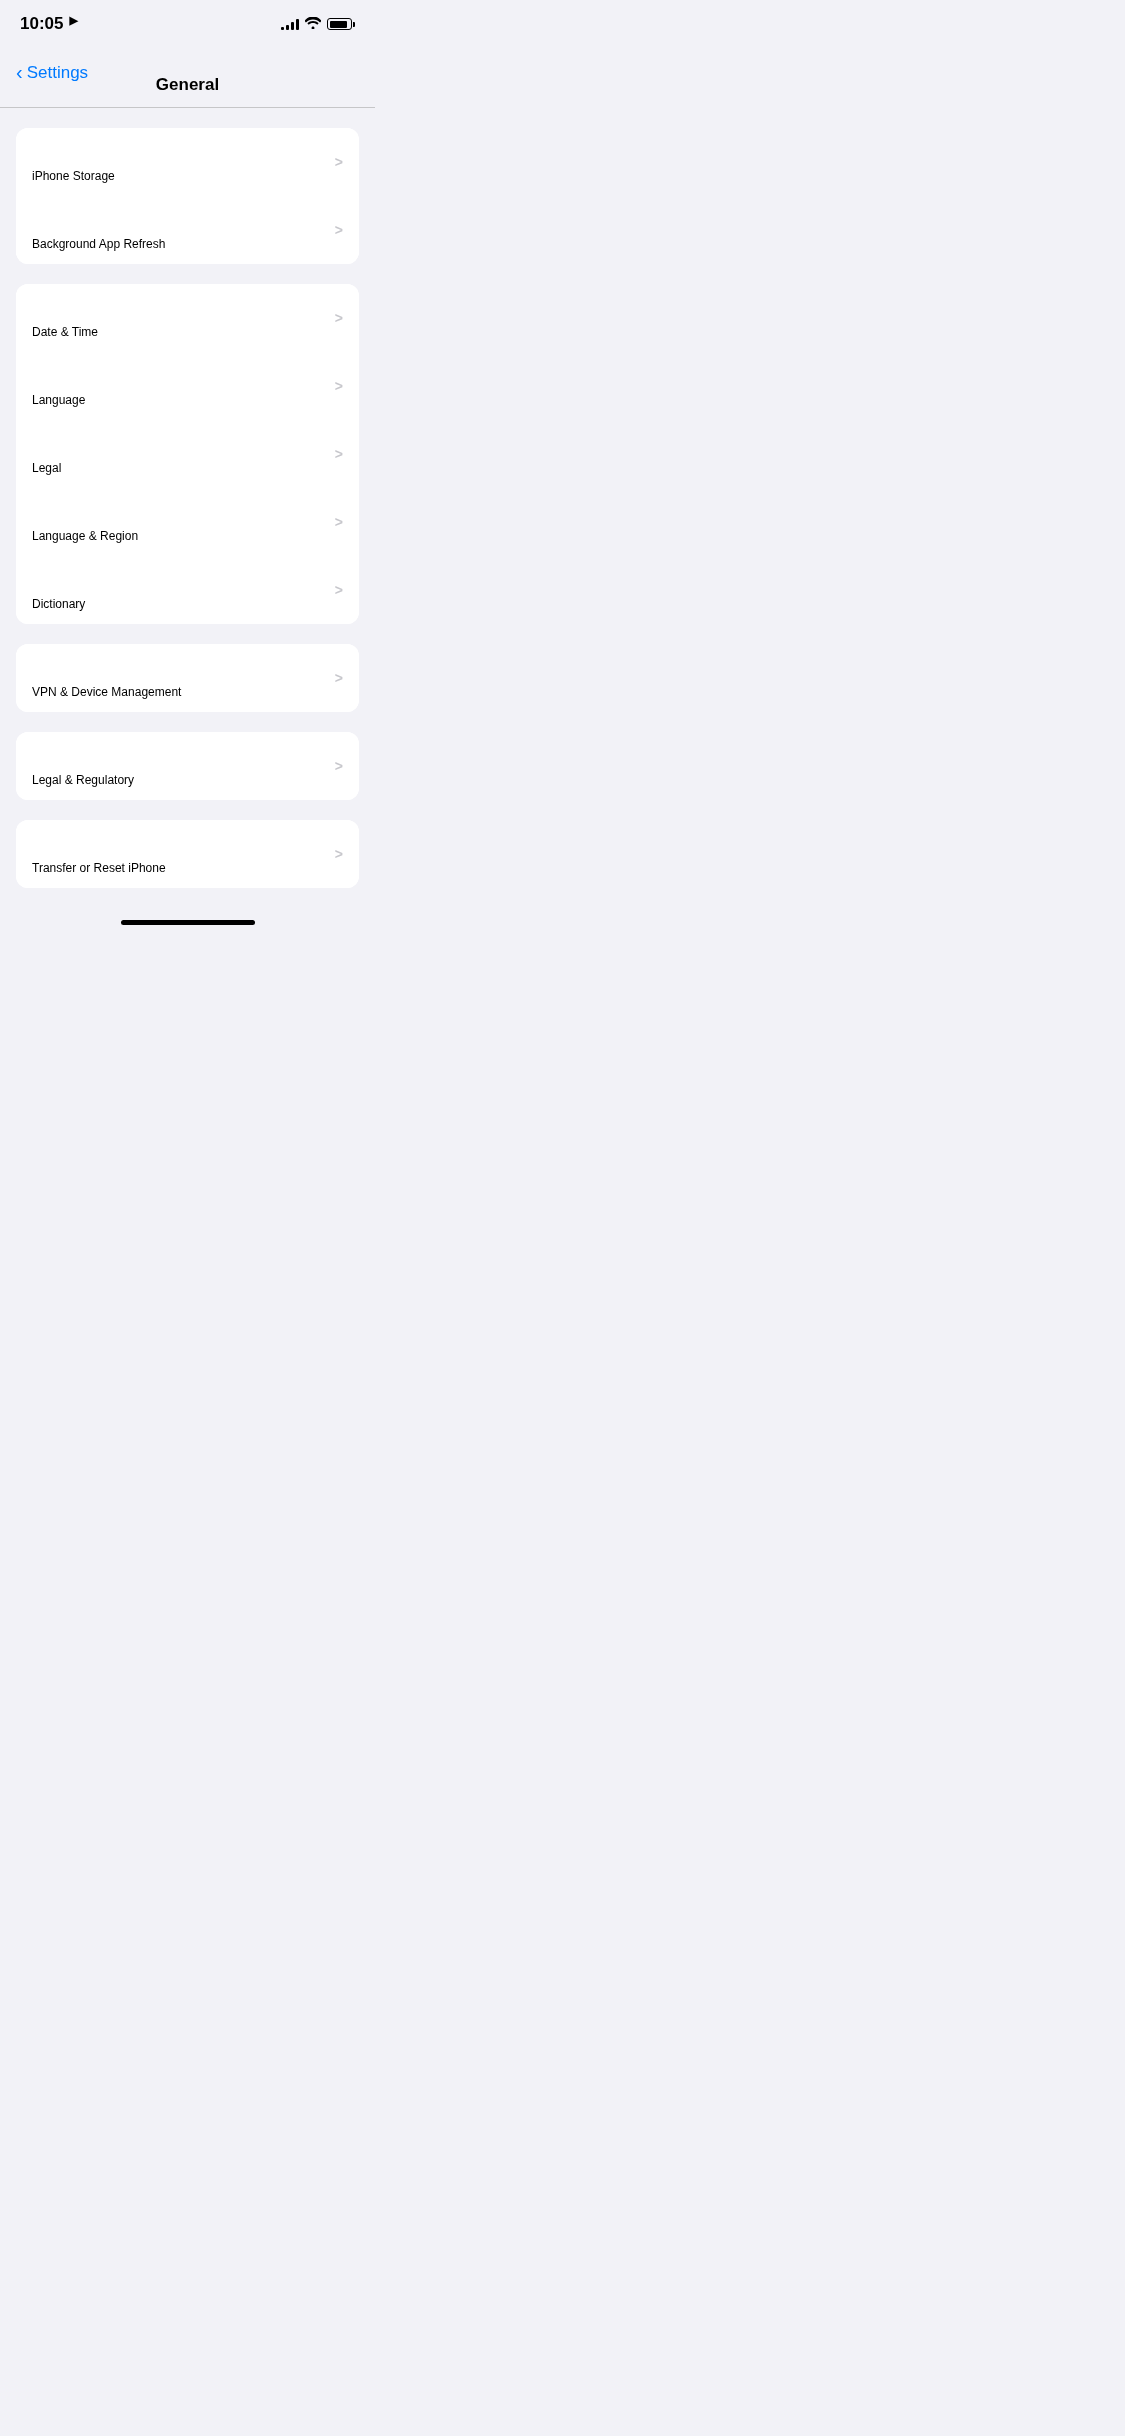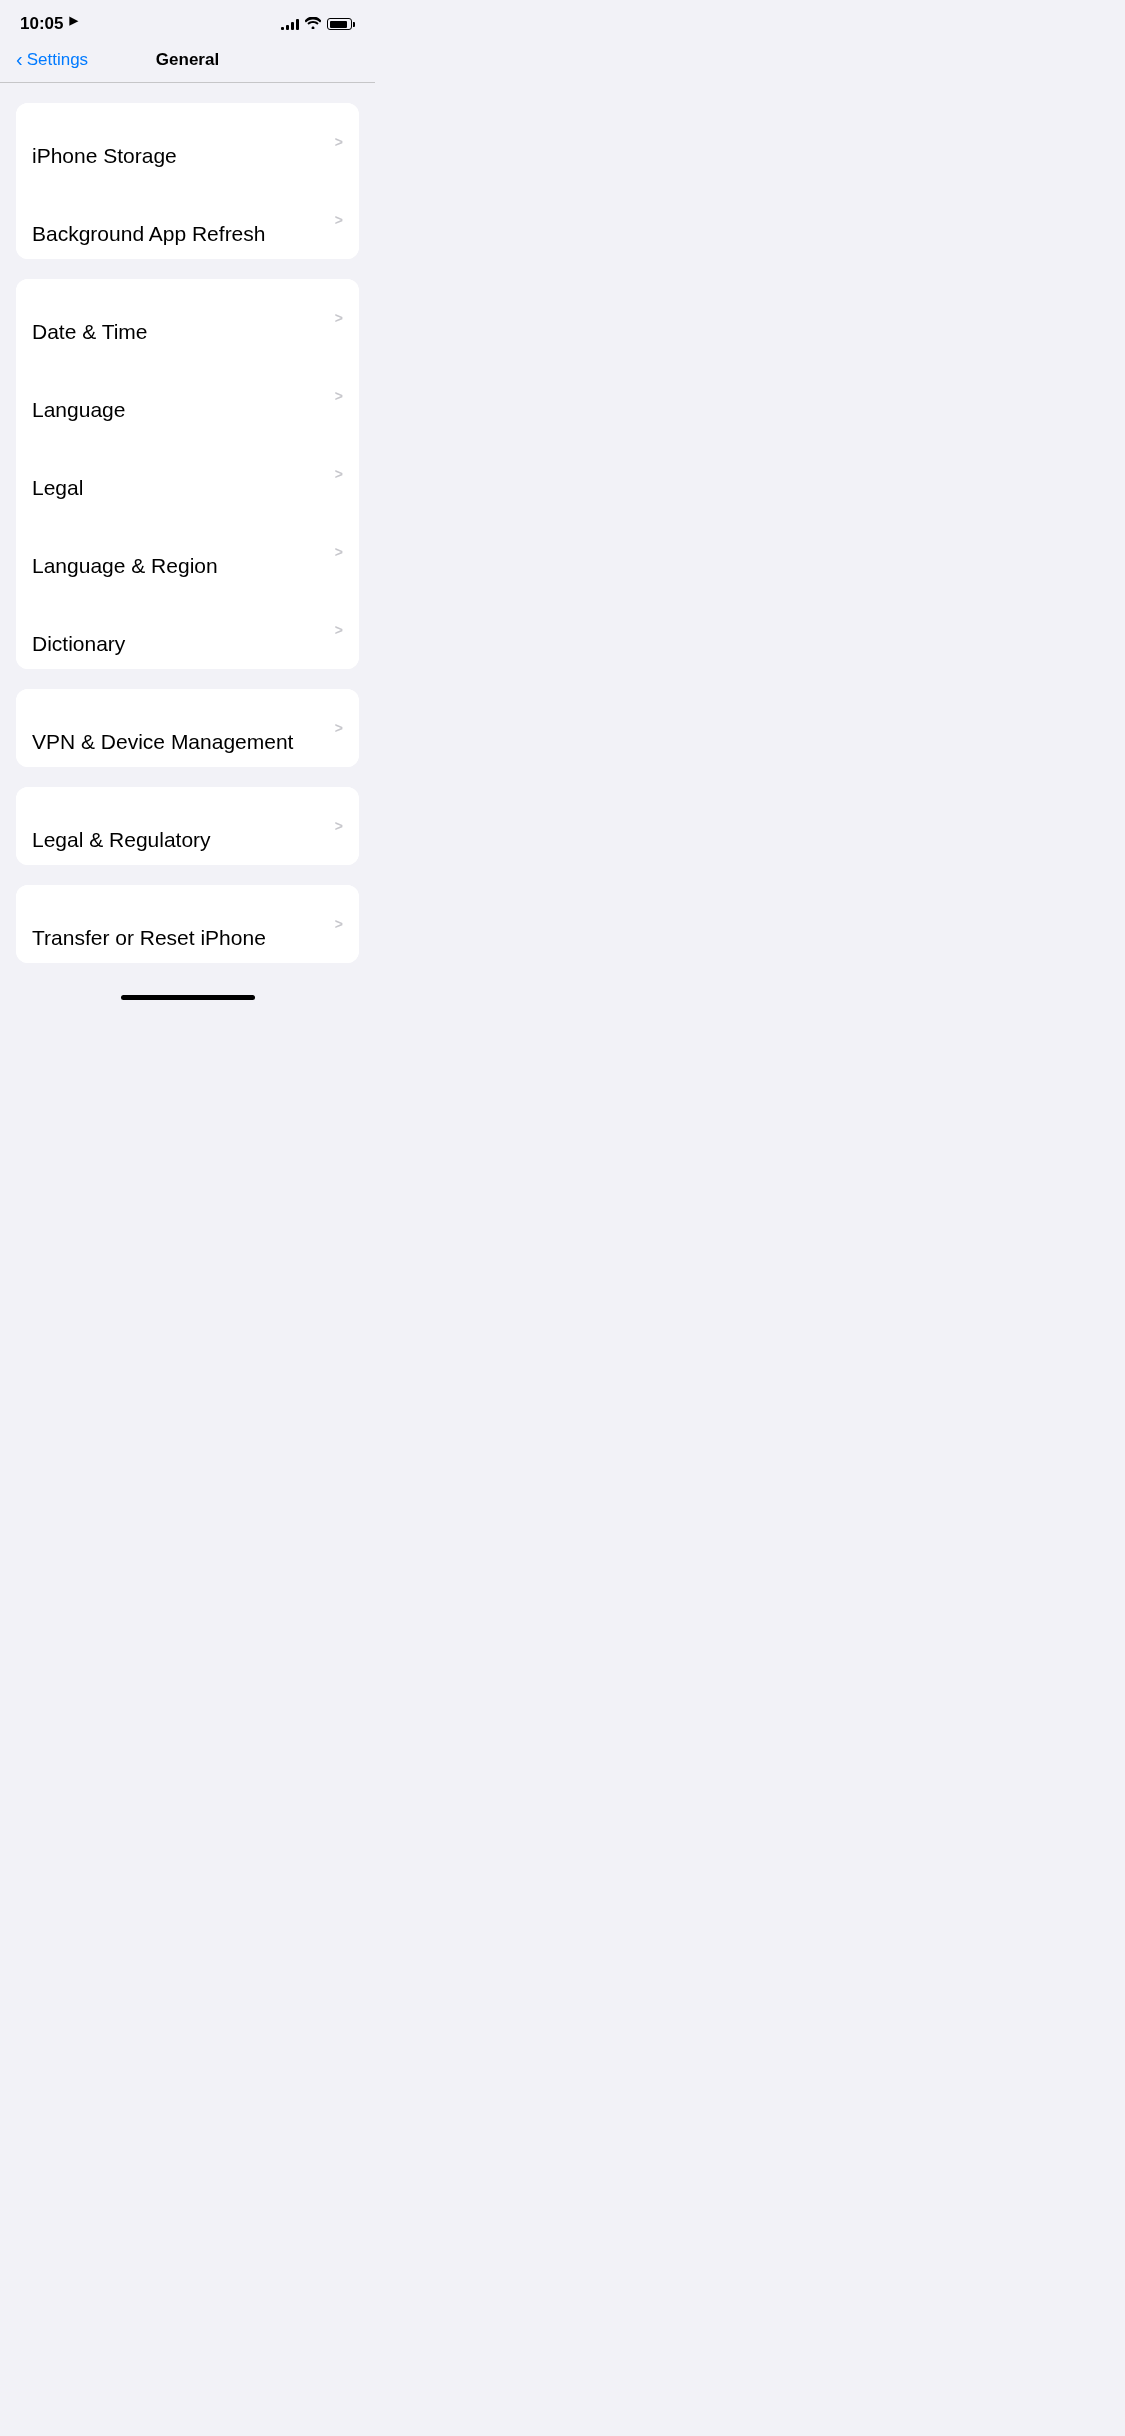--- a/index.html
+++ b/index.html
@@ -110,20 +110,21 @@
     .back-chevron {
       font-size: 20px;
       font-weight: 300;
       margin-top: -1px;
     }
 
     .nav-title {
       font-size: 17px;
       font-weight: 600;
       color: #000;
+      margin-top: 25px;
     }
 
     
     .content {
       padding: 0;
     }
 
     .section {
       margin: 20px 16px 0;
       background-color: #fff;
@@ -146,21 +147,21 @@
       content: '';
       position: absolute;
       bottom: 0;
       left: 16px;
       right: 0;
       height: 0.5px;
       background-color: #c6c6c8;
     }
 
     .list-item-label {
-      font-size: 21px;
+      font-size: 12px;
       color: #000;
       margin-top: 28px;
     }
 
     .list-item-label.blue {
       color: #007aff;
     }
 
     .chevron-right {
       color: #c7c7cc;

